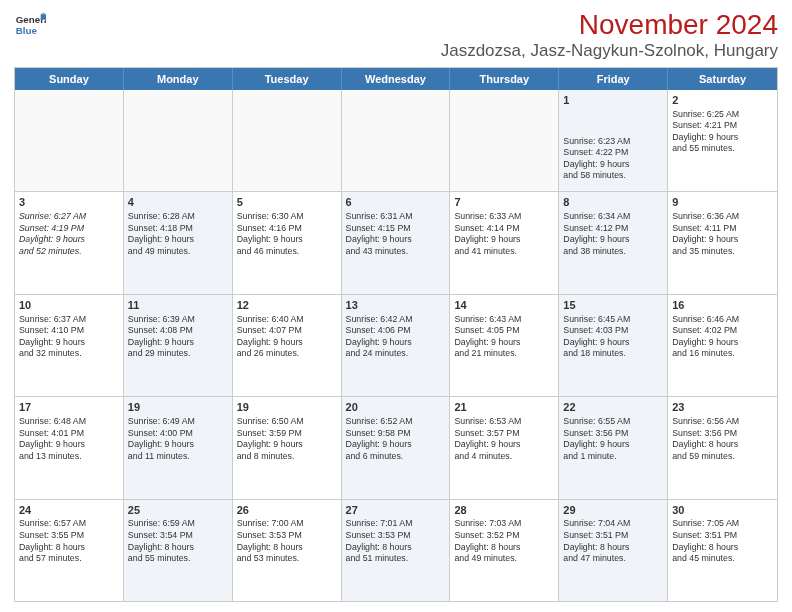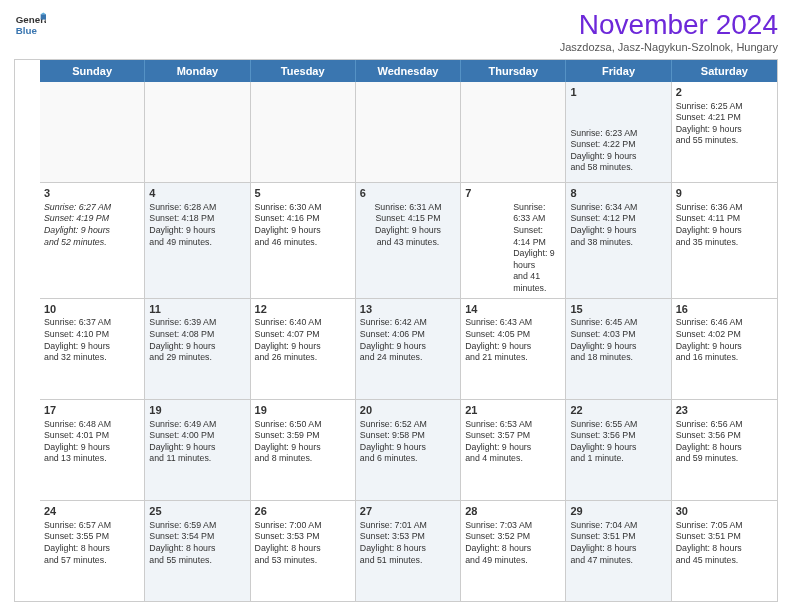--- a/index.html
+++ b/index.html
@@ -32,34 +32,33 @@
       width: 32px;
       height: 28px;
       margin-right: 4px;
     }
     .title-block {
       text-align: right;
     }
     .month-title {
       font-size: 28px;
       font-weight: 300;
-      color: #6d28d9;
+      color: #b91c1c;
       line-height: 1.1;
     }
     .subtitle {
-      font-size: 11px;
+      font-size: 17px;
       color: #555;
       font-weight: normal;
     }
     .calendar {
       flex: 1;
       display: flex;
       flex-direction: column;
       border: 1px solid #ccc;
-      padding-left: 25px;
     }
     .cal-header {
       display: grid;
       grid-template-columns: repeat(7, 1fr);
       background: #3a76b0;
     }
     .cal-header-cell {
       color: #fff;
       font-size: 11px;
       font-weight: bold;
@@ -173,28 +172,28 @@
           </div>
           <div class="cal-cell">
             <span class="day-num">5</span>
             <div class="cell-info" style="white-space: pre-line;">Sunrise: 6:30 AM
 Sunset: 4:16 PM
 Daylight: 9 hours
 and 46 minutes.</div>
           </div>
           <div class="cal-cell shaded">
             <span class="day-num">6</span>
-            <div class="cell-info" style="white-space: pre-line; text-align: center;">Sunrise: 6:31 AM
+            <div class="cell-info" style="white-space: pre-line;">Sunrise: 6:31 AM
 Sunset: 4:15 PM
 Daylight: 9 hours
 and 43 minutes.</div>
           </div>
           <div class="cal-cell">
             <span class="day-num">7</span>
-            <div class="cell-info" style="white-space: pre-line; margin-left: 48px;">Sunrise: 6:33 AM
+            <div class="cell-info" style="white-space: pre-line;">Sunrise: 6:33 AM
 Sunset: 4:14 PM
 Daylight: 9 hours
 and 41 minutes.</div>
           </div>
           <div class="cal-cell shaded">
             <span class="day-num">8</span>
             <div class="cell-info" style="white-space: pre-line;">Sunrise: 6:34 AM
 Sunset: 4:12 PM
 Daylight: 9 hours
 and 38 minutes.</div>

